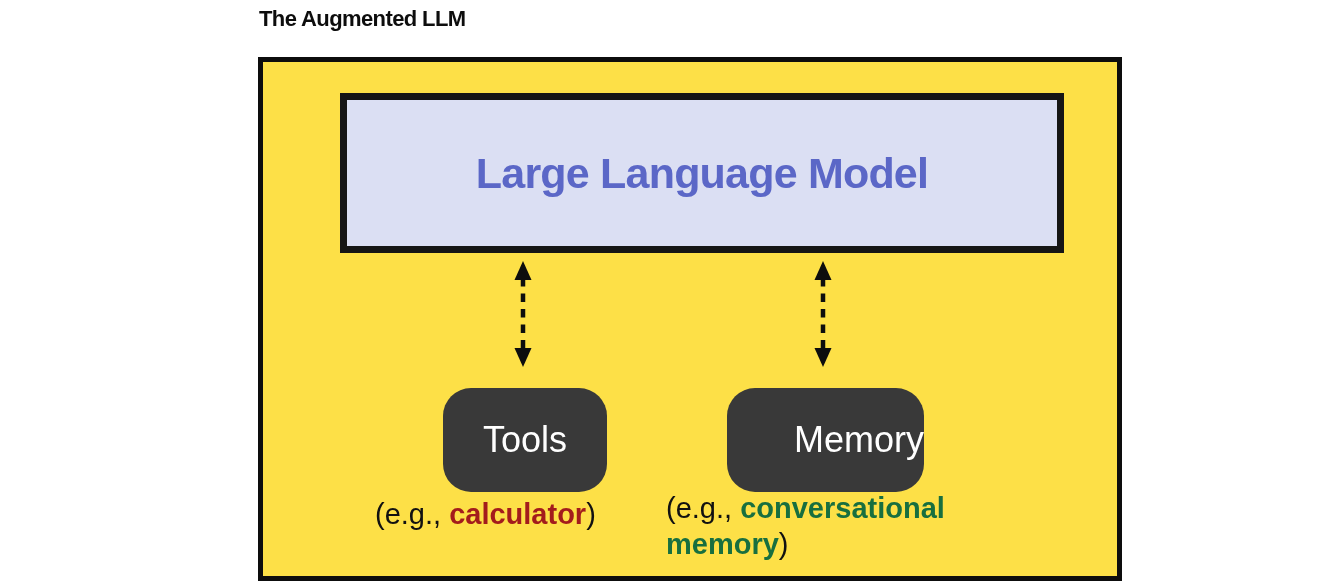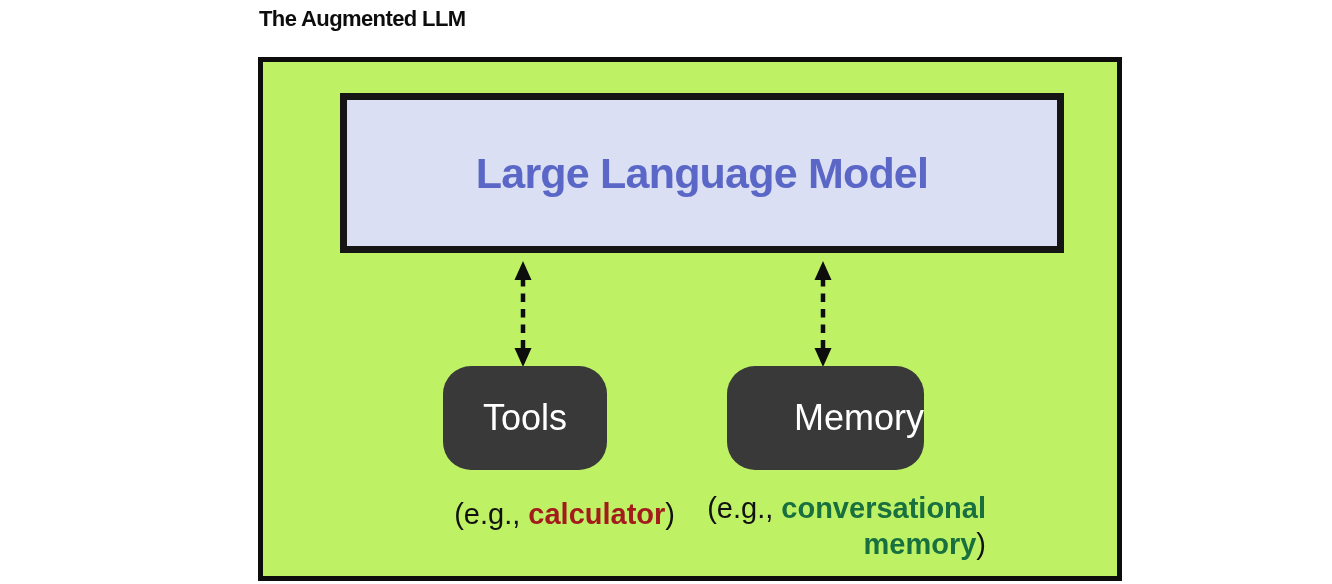--- a/index.html
+++ b/index.html
@@ -24,21 +24,21 @@
     letter-spacing: -0.6px;
     color: #0d0d0d;
     white-space: nowrap;
   }
   .panel {
     position: absolute;
     left: 258px;
     top: 57px;
     width: 864px;
     height: 524px;
-    background: #bef264;
+    background: #fde047;
     border: 5px solid #0d0d0d;
     box-sizing: border-box;
     padding-left: 41px;
   }
   .llm-box {
     position: absolute;
     left: 77px;
     top: 31px;
     width: 724px;
     height: 160px;
@@ -59,42 +59,42 @@
   .arrow {
     position: absolute;
     width: 26px;
     height: 106px;
     top: 199px;
   }
   .arrow-tools  { left: 247px; }
   .arrow-memory { left: 547px; }
   .node {
     position: absolute;
-    top: 304px;
+    top: 326px;
     height: 104px;
     background: #393939;
     border-radius: 28px;
     display: flex;
     align-items: center;
     justify-content: center;
   }
   .node-tools  { left: 180px; width: 164px; }
   .node-memory { left: 464px; width: 197px; justify-content: flex-end; }
   .node-label {
     font-size: 36px;
     font-weight: 400;
     color: #ffffff;
     white-space: nowrap;
   }
   .caption {
     position: absolute;
     font-size: 29px;
     line-height: 36px;
     color: #111111;
-    text-align: right;
+    text-align: left;
   }
   .caption-tools  { left: 112px; top: 434px; width: 300px; }
   .caption-memory { left: 403px; top: 428px; width: 320px; }
   .caption .highlight {
     font-weight: 700;
   }
 </style>
 </head>
 <body>
 

